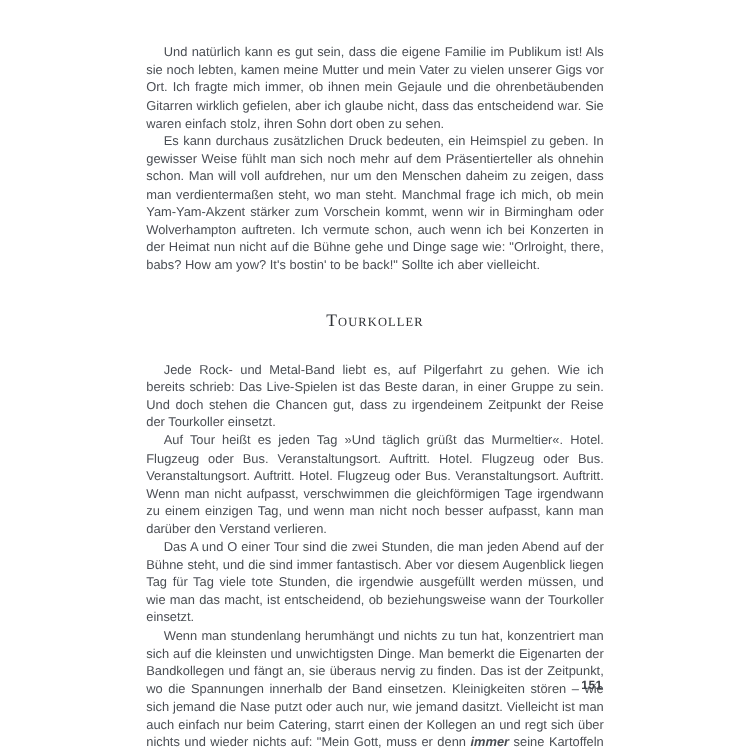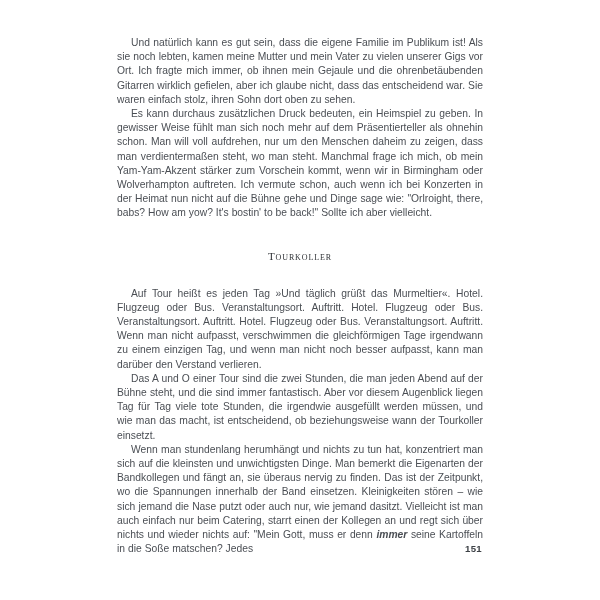--- a/index.html
+++ b/index.html
@@ -34,21 +34,21 @@
     text-align: justify;
     text-justify: inter-word;
     text-indent: 14px;
     color: #4a4e54;
     hyphens: manual;
     word-spacing: 0.1px;
   }
   h2.chapter-heading {
     margin: 0;
     font-family: "Liberation Serif", serif;
-    font-size: 11px;
+    font-size: 14px;
     line-height: 1;
     font-weight: normal;
     font-variant: small-caps;
     letter-spacing: 0.9px;
     text-align: center;
     color: #2f3236;
     text-indent: 0;
   }
   .heading-block {
     padding-top: 30px;
@@ -75,20 +75,21 @@
 
   <div class="text-column">
 
     <p class="body-par">Und natürlich kann es gut sein, dass die eigene Familie im Publikum ist! Als sie noch lebten, kamen meine Mutter und mein Vater zu vielen unserer Gigs vor Ort. Ich fragte mich immer, ob ihnen mein Gejaule und die ohrenbetäubenden Gitarren wirklich gefielen, aber ich glaube nicht, dass das entscheidend war. Sie waren einfach stolz, ihren Sohn dort oben zu sehen.</p>
     <p class="body-par">Es kann durchaus zusätzlichen Druck bedeuten, ein Heimspiel zu geben. In gewisser Weise fühlt man sich noch mehr auf dem Präsentierteller als ohnehin schon. Man will voll aufdrehen, nur um den Menschen daheim zu zeigen, dass man verdientermaßen steht, wo man steht. Manchmal frage ich mich, ob mein Yam-Yam-Akzent stärker zum Vorschein kommt, wenn wir in Birmingham oder Wolverhampton auftreten. Ich vermute schon, auch wenn ich bei Konzerten in der Heimat nun nicht auf die Bühne gehe und Dinge sage wie: "Orlroight, there, babs? How am yow? It's bostin' to be back!" Sollte ich aber vielleicht.</p>
 
     <div class="heading-block">
       <h2 class="chapter-heading">Tourkoller</h2>
     </div>
 
+    <p class="body-par">Jede Rock- und Metal-Band liebt es, auf Pilgerfahrt zu gehen. Wie ich bereits schrieb: Das Live-Spielen ist das Beste daran, in einer Gruppe zu sein. Und doch stehen die Chancen gut, dass zu irgendeinem Zeitpunkt der Reise der Tourkoller einsetzt.</p>
     <p class="body-par">Auf Tour heißt es jeden Tag »Und täglich grüßt das Murmeltier«. Hotel. Flugzeug oder Bus. Veranstaltungsort. Auftritt. Hotel. Flugzeug oder Bus. Veranstaltungsort. Auftritt. Hotel. Flugzeug oder Bus. Veranstaltungsort. Auftritt. Wenn man nicht aufpasst, verschwimmen die gleichförmigen Tage irgendwann zu einem einzigen Tag, und wenn man nicht noch besser aufpasst, kann man darüber den Verstand verlieren.</p>
     <p class="body-par">Das A und O einer Tour sind die zwei Stunden, die man jeden Abend auf der Bühne steht, und die sind immer fantastisch. Aber vor diesem Augenblick liegen Tag für Tag viele tote Stunden, die irgendwie ausgefüllt werden müssen, und wie man das macht, ist entscheidend, ob beziehungsweise wann der Tourkoller einsetzt.</p>
 
     <p class="body-par"><span>Wenn man stundenlang herumhängt und nichts zu tun hat, konzentriert man sich auf die kleinsten und unwichtigsten Dinge. Man bemerkt die Eigenarten der Bandkollegen und fängt an, sie überaus nervig zu finden. Das ist der Zeitpunkt, wo die Spannungen innerhalb der Band einsetzen. Kleinigkeiten stören – wie sich jemand die Nase putzt oder auch nur, wie jemand dasitzt. Vielleicht ist man auch einfach nur beim Catering, starrt einen der Kollegen an und regt sich über nichts und wieder nichts auf: "Mein Gott, muss er denn </span><em class="italic-word">immer</em><span> seine Kartoffeln in die Soße matschen? Jedes</span></p>
 
   </div>
 
   <div class="page-number">151</div>
 
 </div>

